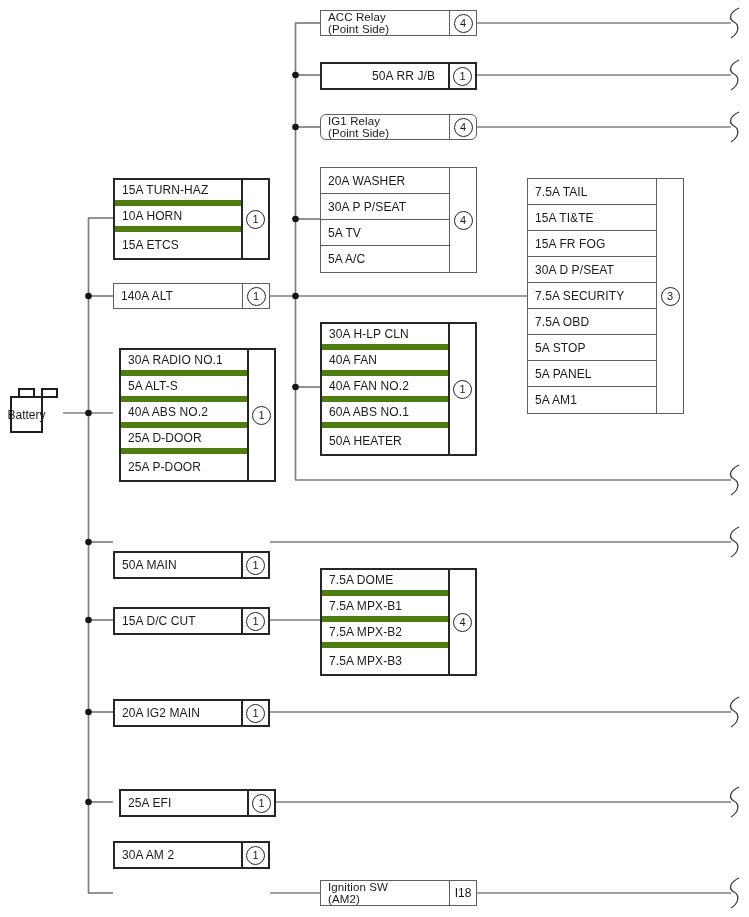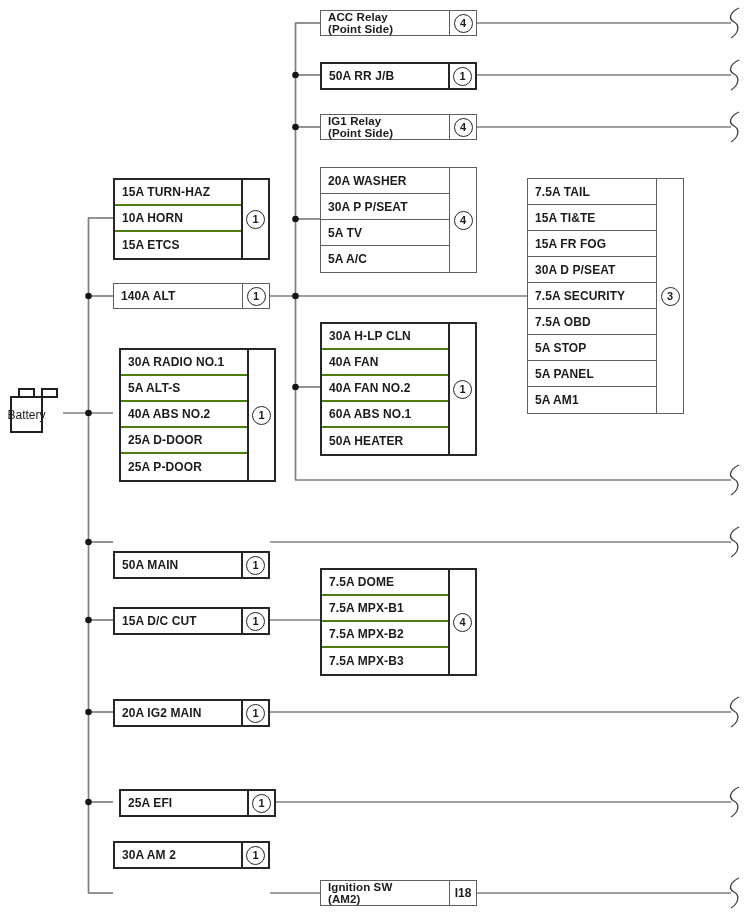--- a/index.html
+++ b/index.html
@@ -4,30 +4,30 @@
 <style>
   html,body{margin:0;padding:0;background:#ffffff;}
   body{
     width:749px;height:917px;position:relative;overflow:hidden;
     font-family:"Liberation Sans",sans-serif;color:#1b1b1b;
     -webkit-font-smoothing:antialiased;
   }
   svg.wires{position:absolute;left:0;top:0;z-index:0;}
   .box{
     position:absolute;z-index:2;background:#ffffff;display:flex;
-    width:157px;box-sizing:border-box;font-weight:bold;
+    width:157px;box-sizing:border-box;
   }
   .box.thick{border:2px solid #262626;}
   .box.thin{border:1px solid #5f5f5f;}
   .labels{flex:1 1 auto;display:flex;flex-direction:column;min-width:0;}
   .row{
     height:26px;box-sizing:border-box;display:flex;align-items:center;
     padding-left:7px;font-size:12px;white-space:nowrap;letter-spacing:.1px;
   }
-  .thick .row{border-bottom:2px solid #4d7c0f;}
+  .thick .row{border-bottom:6px solid #4d7c0f;}
   .thin .row{border-bottom:1px solid #5f5f5f;}
   .labels .row:last-child{border-bottom:none;}
   .one .row{height:24px;border-bottom:none;}
   .row.two{
     flex-direction:column;align-items:flex-start;justify-content:center;
     font-size:11.5px;line-height:12px;
   }
   .tagcell{
     flex:0 0 27px;display:flex;align-items:center;justify-content:center;
     box-sizing:border-box;
@@ -201,30 +201,30 @@
     <div class="row two">
       <span>ACC Relay</span>
       <span>(Point Side)</span>
     </div>
   </div>
   <div class="tagcell">
       <span class="circ">4</span>
     </div>
 </div>
 
-<div class="box thick one" style="left:320px;top:62px;">
+<div class="box thick one" style="left:320px;top:62px;padding-left:43px;">
   <div class="labels">
       <div class="row">50A RR J/B</div>
     </div>
   <div class="tagcell">
       <span class="circ">1</span>
     </div>
 </div>
 
-<div class="box thin one" style="left:320px;top:114px;">
+<div class="box thin one" style="left:320px;top:114px;border-radius:6px;">
   <div class="labels">
     <div class="row two">
       <span>IG1 Relay</span>
       <span>(Point Side)</span>
     </div>
   </div>
   <div class="tagcell">
       <span class="circ">4</span>
     </div>
 </div>

